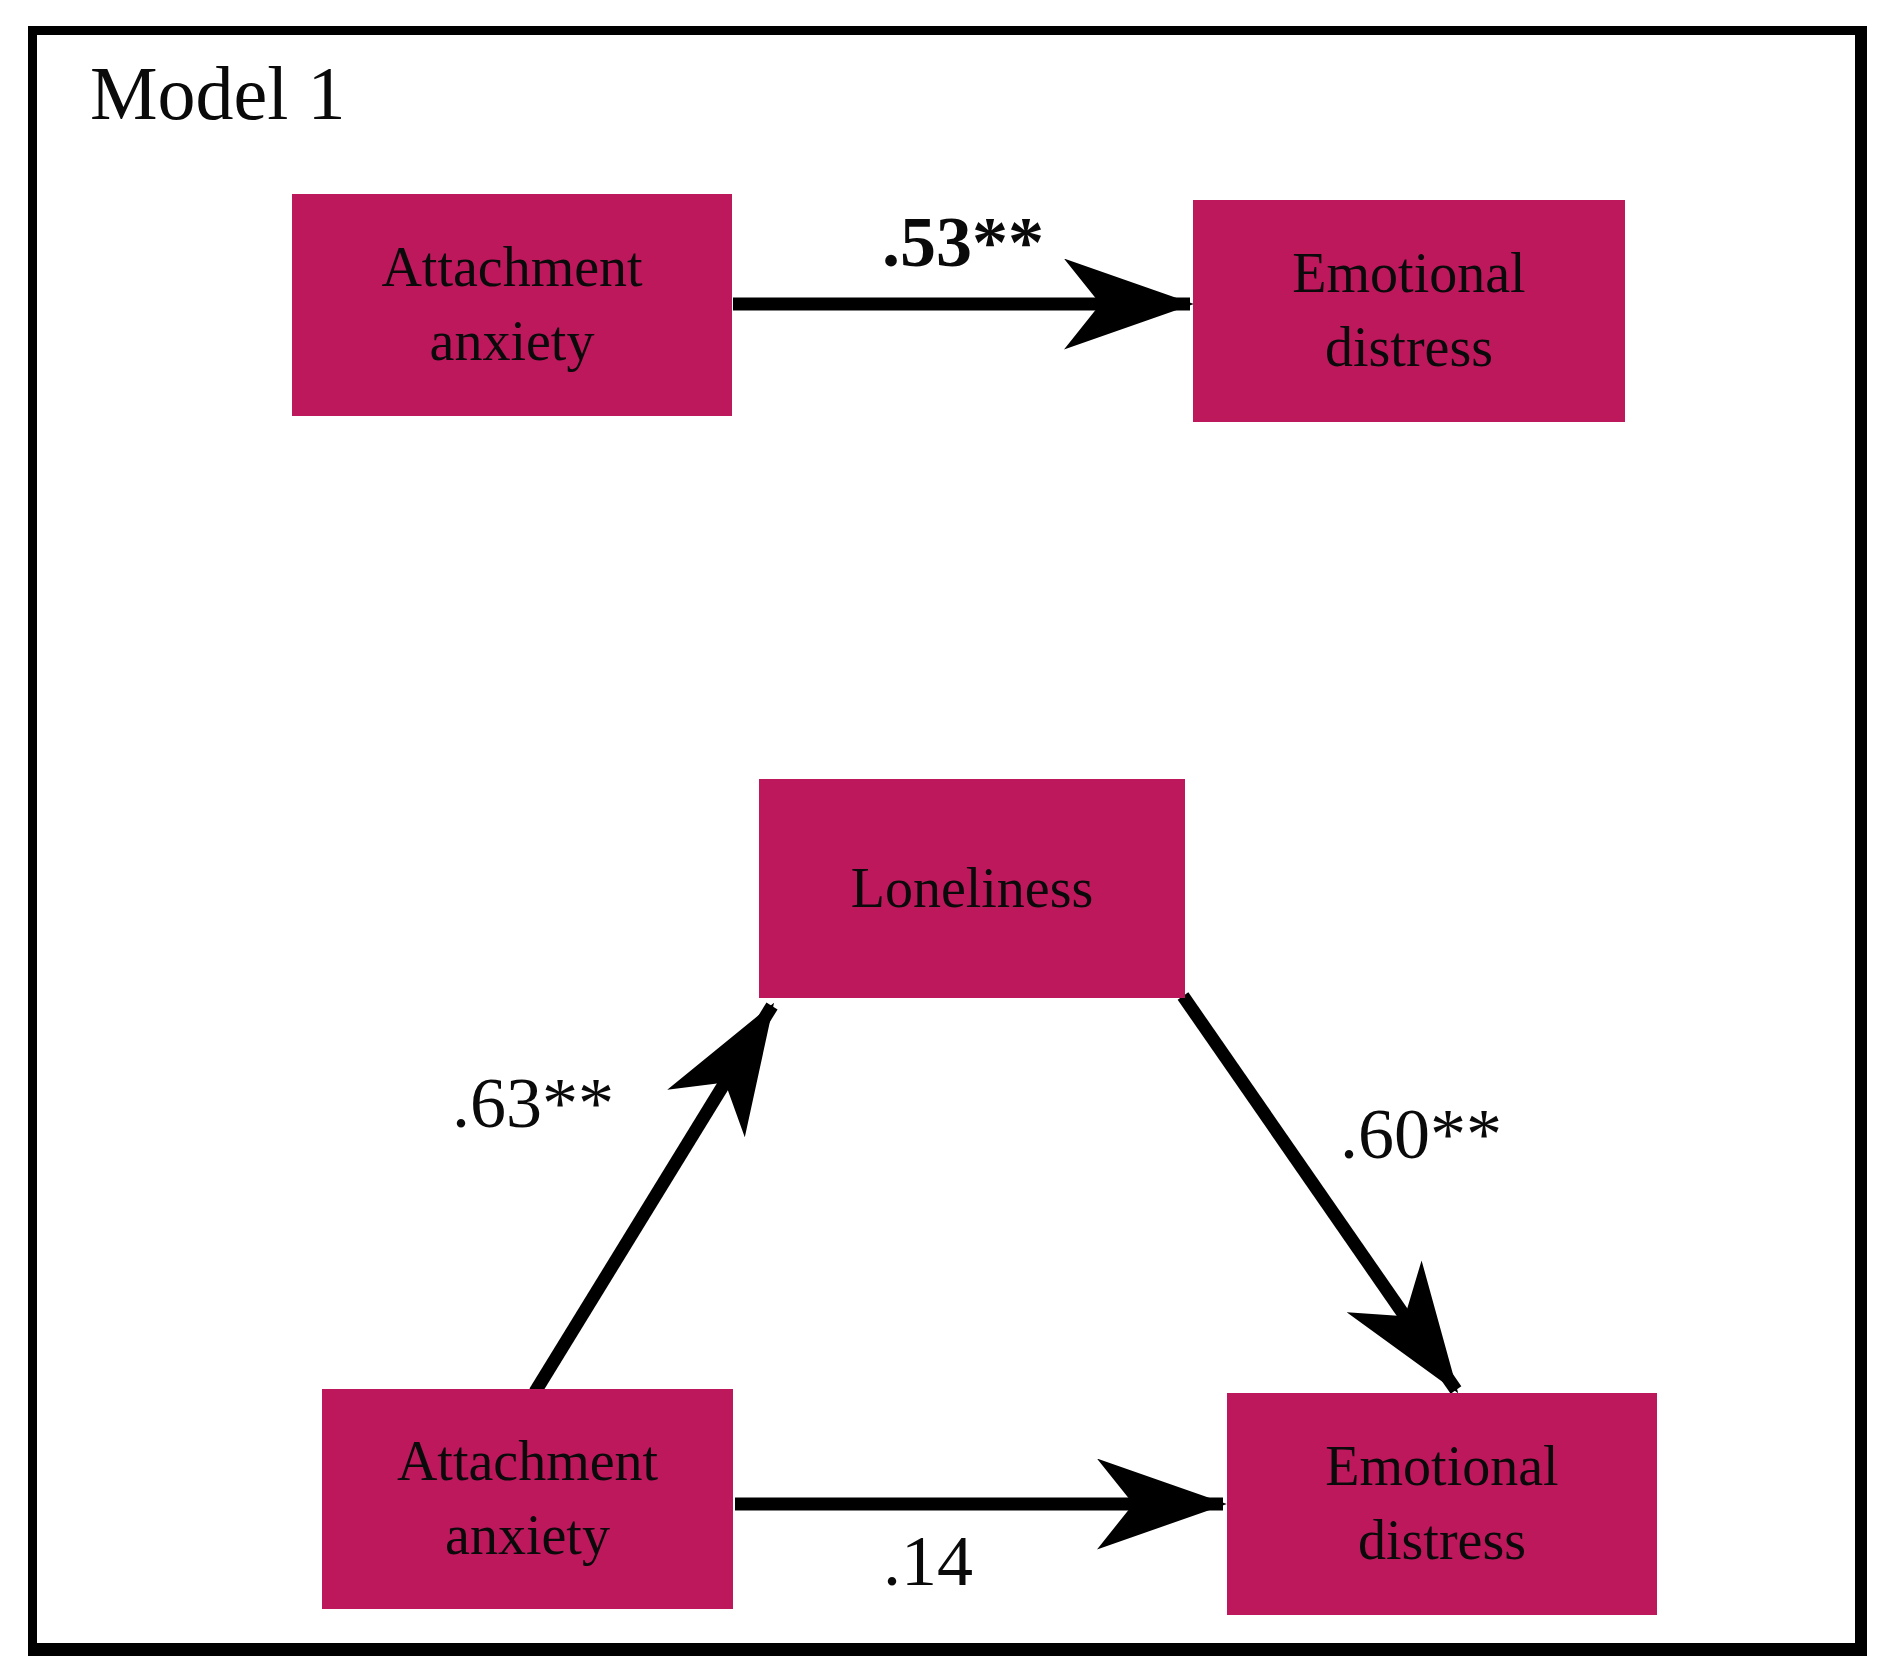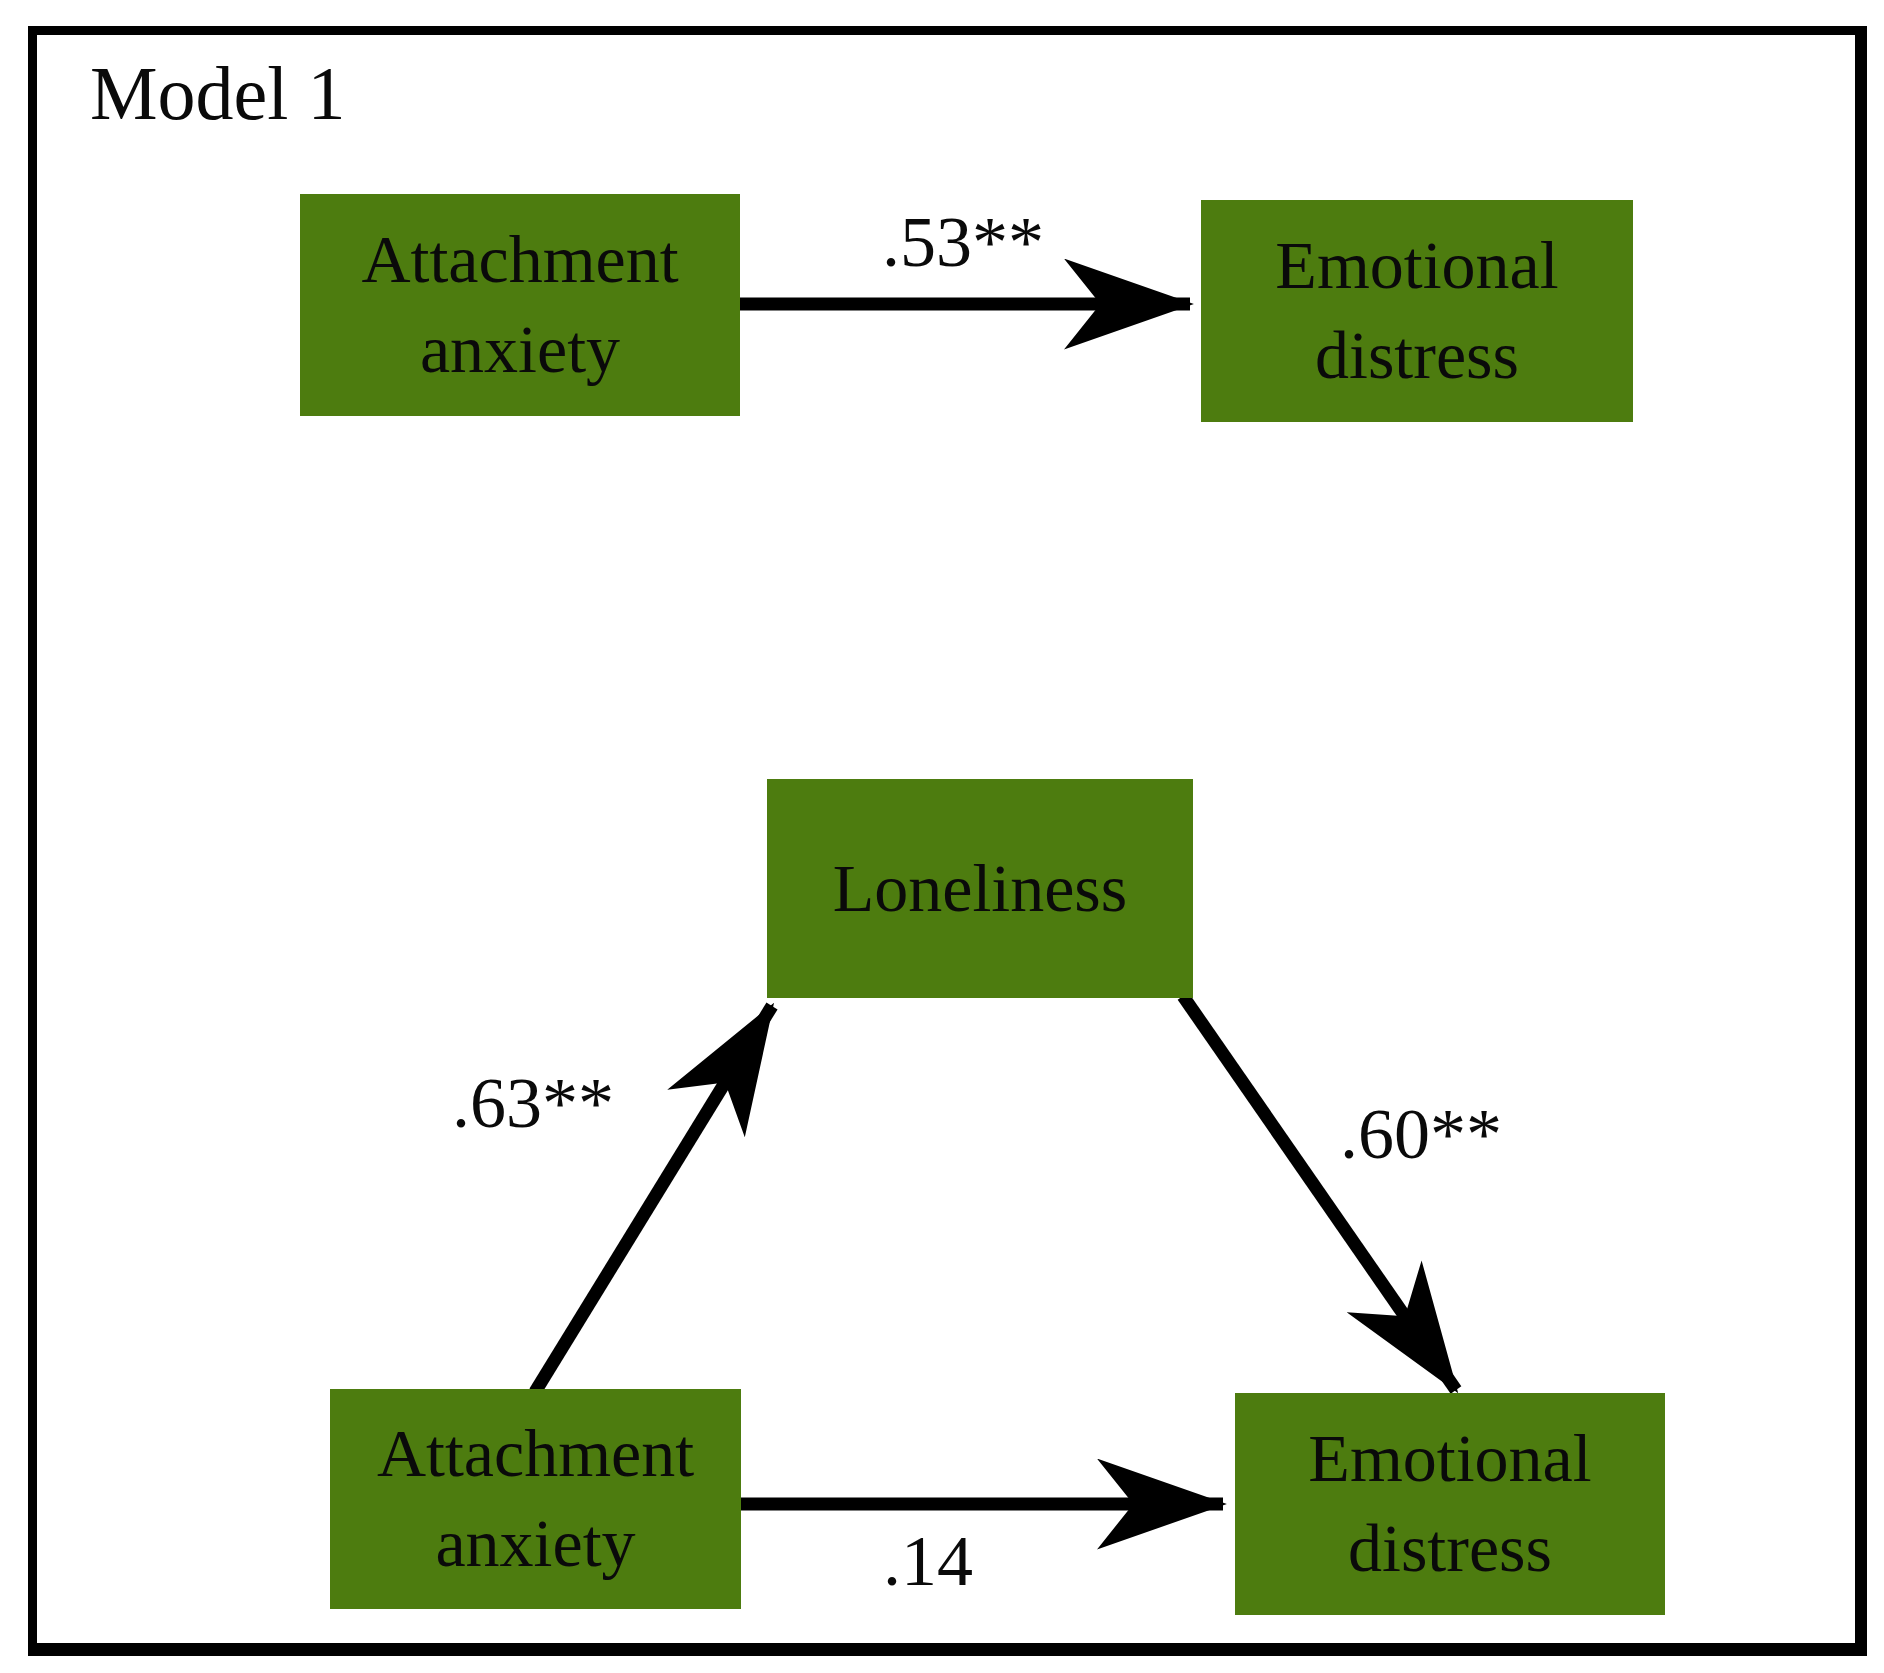--- a/index.html
+++ b/index.html
@@ -31,50 +31,49 @@
   .title {
     position: absolute;
     left: 90px;
     top: 52px;
     font-size: 76px;
     line-height: 1.1;
     white-space: nowrap;
   }
   .node {
     position: absolute;
-    background: #4d7c0f;
+    background: #be185d;
     display: flex;
     align-items: center;
     justify-content: center;
     text-align: center;
-    font-size: 68px;
+    font-size: 56px;
     line-height: 1.32;
     white-space: pre-line;
-    margin-left: 8px;
   }
   .node.aa-top  { left: 292px;  top: 194px;  width: 440px; height: 222px; }
   .node.ed-top  { left: 1193px; top: 200px;  width: 432px; height: 222px; }
   .node.mediator{ left: 759px;  top: 779px;  width: 426px; height: 219px; }
   .node.aa-bot  { left: 322px;  top: 1389px; width: 411px; height: 220px; }
   .node.ed-bot  { left: 1227px; top: 1393px; width: 430px; height: 222px; }
   .arrows {
     position: absolute;
     left: 0;
     top: 0;
     width: 1884px;
     height: 1673px;
   }
   .coef {
     position: absolute;
     transform: translate(-50%, -50%);
     font-size: 72px;
     line-height: 1;
     white-space: nowrap;
   }
-  .coef.c-direct { left: 963px;  top: 242px;  }
+  .coef.c-direct { left: 963px;  top: 242px; font-weight: bold;  }
   .coef.c-a      { left: 533px;  top: 1103px; }
   .coef.c-b      { left: 1421px; top: 1134px; }
   .coef.c-c      { left: 928px;  top: 1561px; }
 </style>
 </head>
 <body>
 
 <div class="figure">
 
   <div class="frame"></div>

